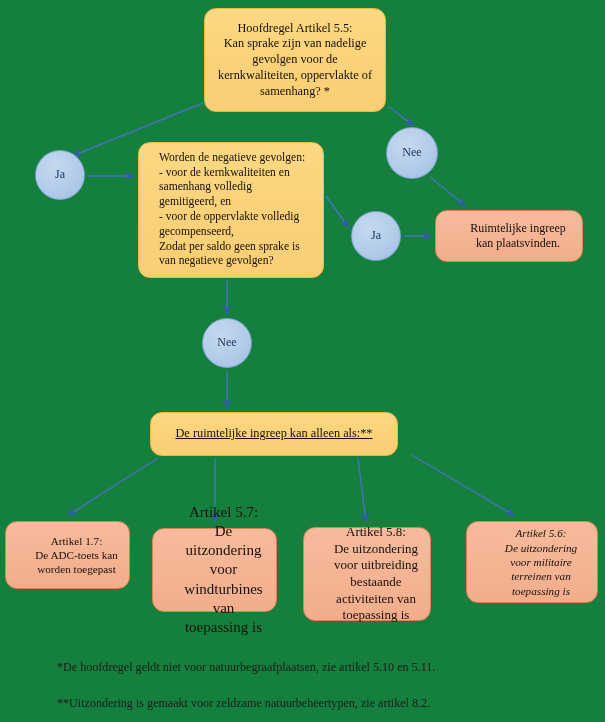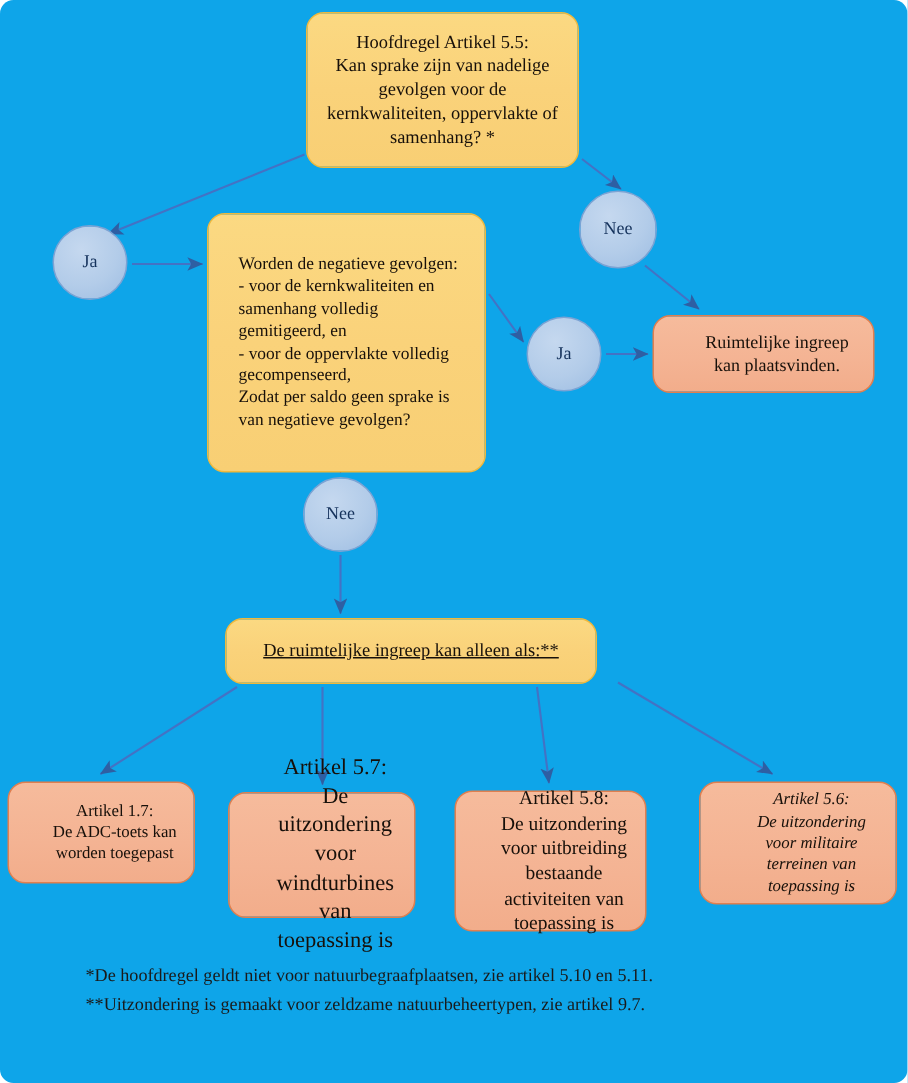--- a/index.html
+++ b/index.html
@@ -9,22 +9,21 @@
   }
   body {
     font-family: "Liberation Serif", "DejaVu Serif", serif;
     color: #1a1a1a;
   }
   #canvas {
     position: relative;
     width: 605px;
     height: 722px;
     overflow: hidden;
-    background: #0ea5e9;
-    border-radius: 9px;
+    background: #15803d;
   }
   #arrow-layer {
     position: absolute;
     left: 0;
     top: 0;
     width: 605px;
     height: 722px;
     pointer-events: none;
   }
   .node {
@@ -64,21 +63,21 @@
     white-space: pre-line;
   }
   
   #node-hoofdregel {
     left: 204px; top: 8px; width: 182px; height: 104px;
     font-size: 12.3px;
   }
   #node-hoofdregel .txt { text-align: center; }
 
   #node-negatieve {
-    left: 138px; top: 142px; width: 186px; height: 173px;
+    left: 138px; top: 142px; width: 186px; height: 136px;
     font-size: 11.6px;
     justify-content: flex-start;
   }
   #node-negatieve .txt { text-align: left; padding-left: 10px; }
 
   #node-ruimtelijke-kan {
     left: 435px; top: 210px; width: 148px; height: 52px;
     font-size: 12px;
   }
   #node-alleen-als {
@@ -99,21 +98,21 @@
 
   #footnotes {
     position: absolute;
     left: 57px;
     top: 641px;
     width: 520px;
     font-size: 12.1px;
     line-height: 1.55;
     color: #1a1a1a;
   }
-  .footnote { display: block; }
+  .footnote { display: block; margin-top: 17px; }
 </style>
 </head>
 <body>
 
 <div id="canvas">
 
   <svg id="arrow-layer" viewBox="0 0 605 722" width="605" height="722">
     <defs>
       <marker id="ah" markerWidth="9" markerHeight="9" refX="7.2" refY="3.2" orient="auto" markerUnits="strokeWidth">
         <path d="M0,0 L7.5,3.2 L0,6.4 L1.8,3.2 z" fill="#2e5fa3"></path>
@@ -193,16 +192,16 @@
 De uitzondering voor uitbreiding bestaande activiteiten van toepassing is</span>
   </div>
 
   <div class="node box box-salmon" id="node-art-56">
     <span class="txt">Artikel 5.6:
 De uitzondering voor militaire terreinen van toepassing is</span>
   </div>
 
   <div id="footnotes">
     <span class="footnote">*De hoofdregel geldt niet voor natuurbegraafplaatsen, zie artikel 5.10 en 5.11.</span>
-    <span class="footnote">**Uitzondering is gemaakt voor zeldzame natuurbeheertypen, zie artikel 9.7.</span>
+    <span class="footnote">**Uitzondering is gemaakt voor zeldzame natuurbeheertypen, zie artikel 8.2.</span>
   </div>
 
 </div>
 
 </body></html>

